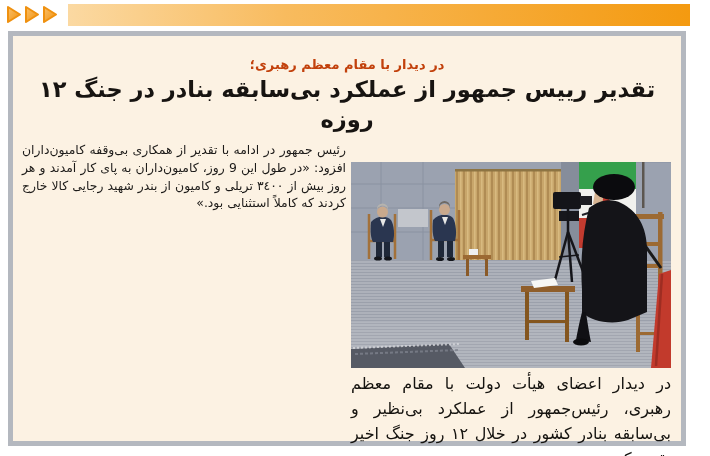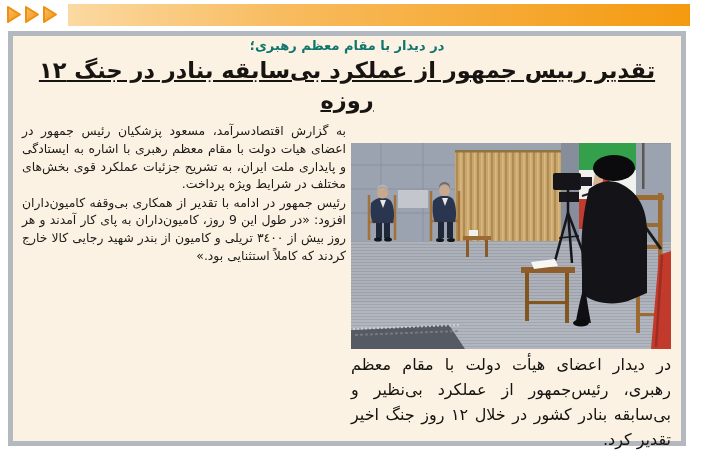--- a/index.html
+++ b/index.html
@@ -6,23 +6,23 @@
   body{font-family:"DejaVu Sans", sans-serif;}
   .page{position:relative;width:710px;height:456px;background:#ffffff;overflow:hidden;}
 
   .arrows{position:absolute;left:5px;top:3px;width:56px;height:24px;}
   .accent-bar{position:absolute;left:68px;top:4px;width:622px;height:22px;
     background:linear-gradient(to right,#fbd9a2 0%,#f8bb5e 35%,#f49a10 100%);}
 
   .article-box{position:absolute;left:8px;top:31px;width:678px;height:415px;
     box-sizing:border-box;border:5px solid #b4b8bf;background:#fcf2e3;}
 
-  .kicker{margin-top:2px;text-align:center;font-size:13px;font-weight:bold;color:#0f766e;direction:rtl;}
+  .kicker{margin-top:21px;text-align:center;font-size:13px;font-weight:bold;color:#c2410c;direction:rtl;}
   .headline{margin:3px 10px 0 10px;text-align:center;font-weight:bold;color:#171411;
-    font-size:22.5px;line-height:1.32;direction:rtl;text-decoration:underline;}
+    font-size:22.5px;line-height:1.32;direction:rtl;}
 
   .content{display:flex;flex-direction:row;direction:ltr;padding:0 10px 0 9px;margin-top:7px;}
   .body-col{direction:rtl;width:332px;font-size:12.4px;line-height:1.42;text-align:justify;
     color:#1d1b19;}
   .body-col p{margin:0 0 1px 0;}
   .photo-col{width:322px;margin-left:5px;direction:rtl;}
   .photo-frame{display:block;width:320px;height:206px;margin-top:21px;}
   .caption{margin-top:4px;font-size:16px;line-height:1.55;text-align:justify;color:#15130f;direction:rtl;}
 </style>
 </head>
@@ -47,21 +47,20 @@
 
     <div class="kicker">در دیدار با مقام معظم رهبری؛</div>
 
     <div class="headline">
       <div>تقدیر رییس جمهور از عملکرد بی‌سابقه بنادر در جنگ ۱۲ روزه</div>
     </div>
 
     <div class="content">
 
       <div class="body-col">
-        <p>به گزارش اقتصادسرآمد، مسعود پزشکیان رئیس جمهور در اعضای هیات دولت با مقام معظم رهبری با اشاره به ایستادگی و پایداری ملت ایران، به تشریح جزئیات عملکرد قوی بخش‌های مختلف در شرایط ویژه پرداخت.</p>
         <p>رئیس جمهور در ادامه با تقدیر از همکاری بی‌وقفه کامیون‌داران افزود: «در طول این 9 روز، کامیون‌داران به پای کار آمدند و هر روز بیش از ۳٤۰۰ تریلی و کامیون از بندر شهید رجایی کالا خارج کردند که کاملاً استثنایی بود.»</p>
       </div>
 
       <div class="photo-col">
         <svg class="photo-frame" viewBox="0 0 320 206" preserveAspectRatio="none">
           <defs>
             <pattern id="carpetStripes" width="4" height="3" patternUnits="userSpaceOnUse">
               <rect width="4" height="3" fill="#adb1ba"></rect>
               <rect y="2" width="4" height="1" fill="#9ba0ab"></rect>
             </pattern>

